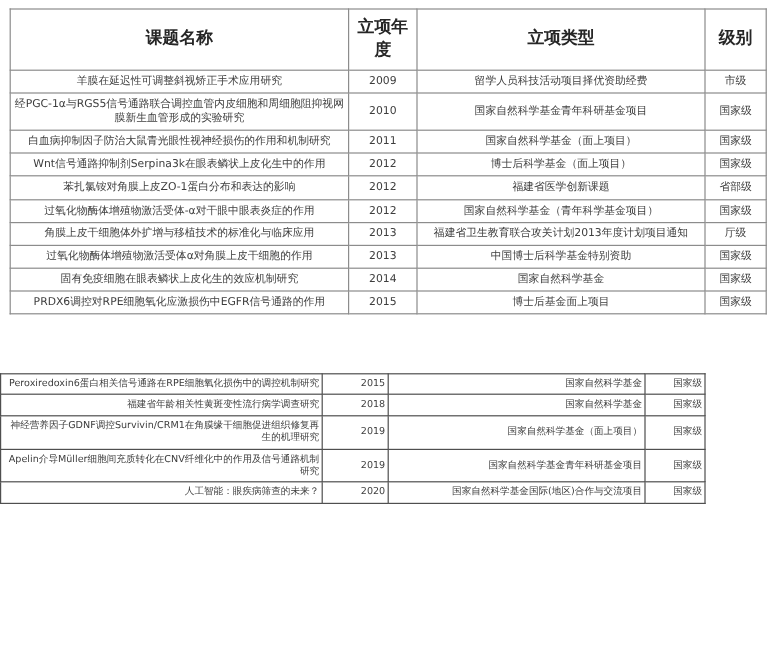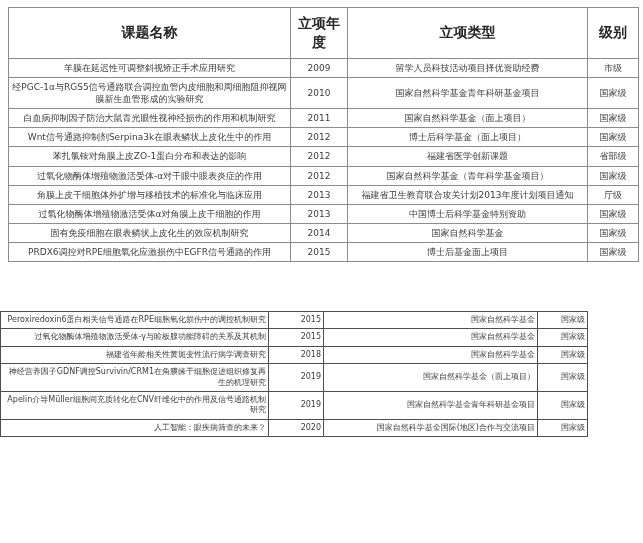--- a/index.html
+++ b/index.html
@@ -134,26 +134,20 @@
         <col style="width:50px">
     </colgroup>
     <tbody id="t2body">
         <tr>
           <td>Peroxiredoxin6蛋白相关信号通路在RPE细胞氧化损伤中的调控机制研究</td>
           <td>2015</td>
           <td>国家自然科学基金</td>
           <td>国家级</td>
         </tr>
         <tr>
-          <td>过氧化物酶体增殖物激活受体-γ与睑板腺功能障碍的关系及其机制</td>
-          <td>2015</td>
-          <td>国家自然科学基金</td>
-          <td>国家级</td>
-        </tr>
-        <tr>
           <td>福建省年龄相关性黄斑变性流行病学调查研究</td>
           <td>2018</td>
           <td>国家自然科学基金</td>
           <td>国家级</td>
         </tr>
         <tr>
           <td>神经营养因子GDNF调控Survivin/CRM1在角膜缘干细胞促进组织修复再生的机理研究</td>
           <td>2019</td>
           <td>国家自然科学基金（面上项目）</td>
           <td>国家级</td>

